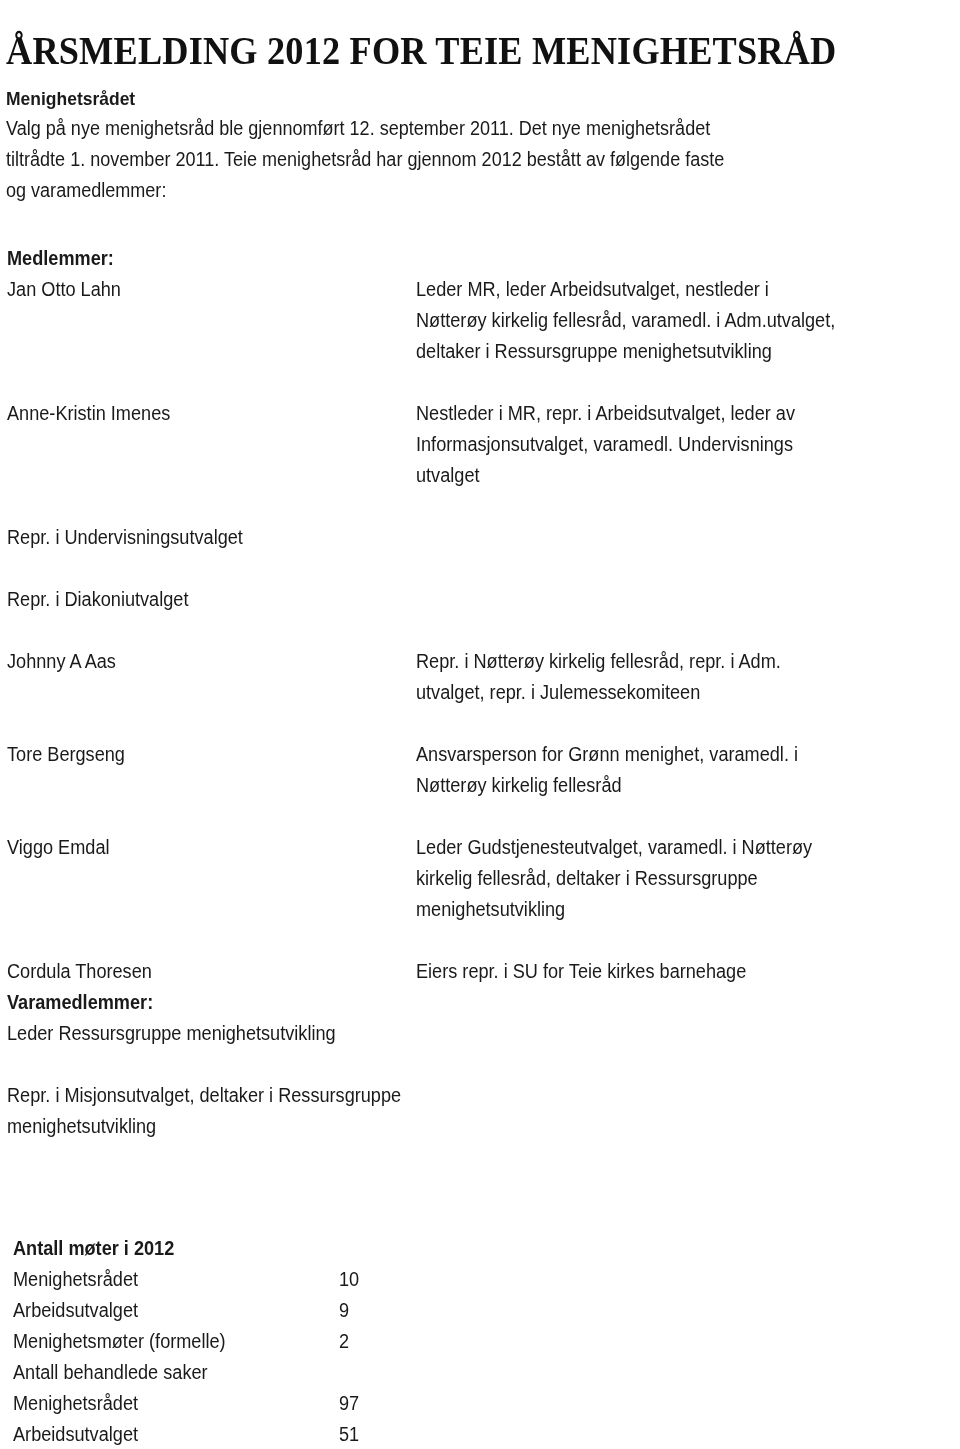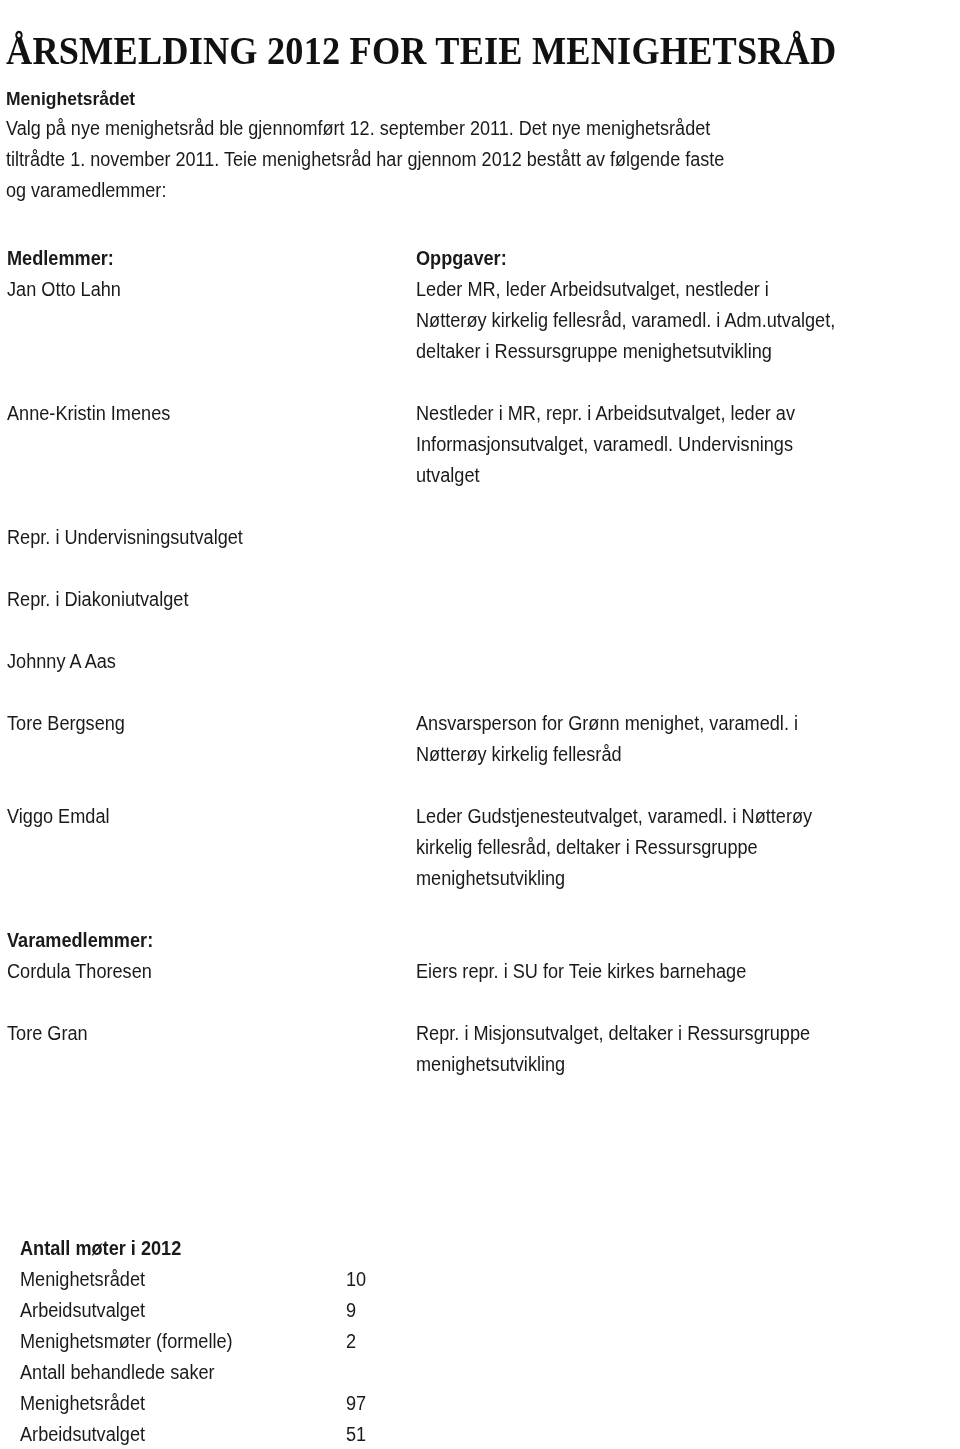--- a/index.html
+++ b/index.html
@@ -100,21 +100,21 @@
   .cell-line.bold {
     font-weight: 700;
   }
   .spacer-line {
     height: 31px;
   }
 
   
   .summary {
     position: absolute;
-    left: 20px;
+    left: 13px;
     top: 1233px;
     width: 500px;
   }
   .summary-title {
     font-weight: 700;
     font-size: 19.5px;
     line-height: 31px;
     transform: scaleX(0.93);
     transform-origin: left top;
     white-space: nowrap;
@@ -155,23 +155,20 @@
     <div class="intro-body">tiltrådte 1. november 2011. Teie menighetsråd har gjennom 2012 bestått av følgende faste</div>
     <div class="intro-body">og varamedlemmer:</div>
   </div>
 
   <div class="members">
 
     <div class="member-row">
       <div class="col-name">
         <div class="cell-line bold">Medlemmer:</div>
       </div>
-      <div class="col-task">
-        <div class="cell-line bold">Oppgaver:</div>
-      </div>
     </div>
 
     <div class="member-row">
       <div class="col-name">
         <div class="cell-line">Jan Otto Lahn</div>
       </div>
       <div class="col-task">
         <div class="cell-line">Leder MR, leder Arbeidsutvalget, nestleder i</div>
         <div class="cell-line">Nøtterøy kirkelig fellesråd, varamedl. i Adm.utvalget,</div>
         <div class="cell-line">deltaker i Ressursgruppe menighetsutvikling</div>
@@ -202,20 +199,24 @@
       <div class="col-task">
         <div class="cell-line">Repr. i Diakoniutvalget</div>
       </div>
     </div>
     <div class="spacer-line"></div>
 
     <div class="member-row">
       <div class="col-name">
         <div class="cell-line">Johnny A Aas</div>
       </div>
+      <div class="col-task">
+        <div class="cell-line">Repr. i Nøtterøy kirkelig fellesråd, repr. i Adm.</div>
+        <div class="cell-line">utvalget, repr. i Julemessekomiteen</div>
+      </div>
     </div>
     <div class="spacer-line"></div>
 
     <div class="member-row">
       <div class="col-name">
         <div class="cell-line">Tore Bergseng</div>
       </div>
       <div class="col-task">
         <div class="cell-line">Ansvarsperson for Grønn menighet, varamedl. i</div>
         <div class="cell-line">Nøtterøy kirkelig fellesråd</div>
@@ -230,44 +231,44 @@
       <div class="col-task">
         <div class="cell-line">Leder Gudstjenesteutvalget, varamedl. i Nøtterøy</div>
         <div class="cell-line">kirkelig fellesråd, deltaker i Ressursgruppe</div>
         <div class="cell-line">menighetsutvikling</div>
       </div>
     </div>
     <div class="spacer-line"></div>
 
     <div class="member-row">
       <div class="col-name">
+        <div class="cell-line">Cordula Thoresen</div>
+      </div>
+      <div class="col-task">
+        <div class="cell-line">Eiers repr. i SU for Teie kirkes barnehage</div>
+      </div>
+    </div>
+
+    <div class="member-row">
+      <div class="col-name">
         <div class="cell-line bold">Varamedlemmer:</div>
       </div>
       <div class="col-task">
         <div class="cell-line">&nbsp;</div>
       </div>
     </div>
 
     <div class="member-row">
-      <div class="col-name">
-        <div class="cell-line">Cordula Thoresen</div>
-      </div>
-      <div class="col-task">
-        <div class="cell-line">Eiers repr. i SU for Teie kirkes barnehage</div>
-      </div>
-    </div>
-
-    <div class="member-row">
-    </div>
-    <div class="spacer-line"></div>
-
-    <div class="member-row">
-      <div class="col-name">
-        <div class="cell-line">Tore Gran</div>
-      </div>
+      <div class="col-task">
+        <div class="cell-line">Leder Ressursgruppe menighetsutvikling</div>
+      </div>
+    </div>
+    <div class="spacer-line"></div>
+
+    <div class="member-row">
       <div class="col-task">
         <div class="cell-line">Repr. i Misjonsutvalget, deltaker i Ressursgruppe</div>
         <div class="cell-line">menighetsutvikling</div>
       </div>
     </div>
 
   </div>
 
   <div class="summary">
     <div class="summary-title">Antall møter i 2012</div>

